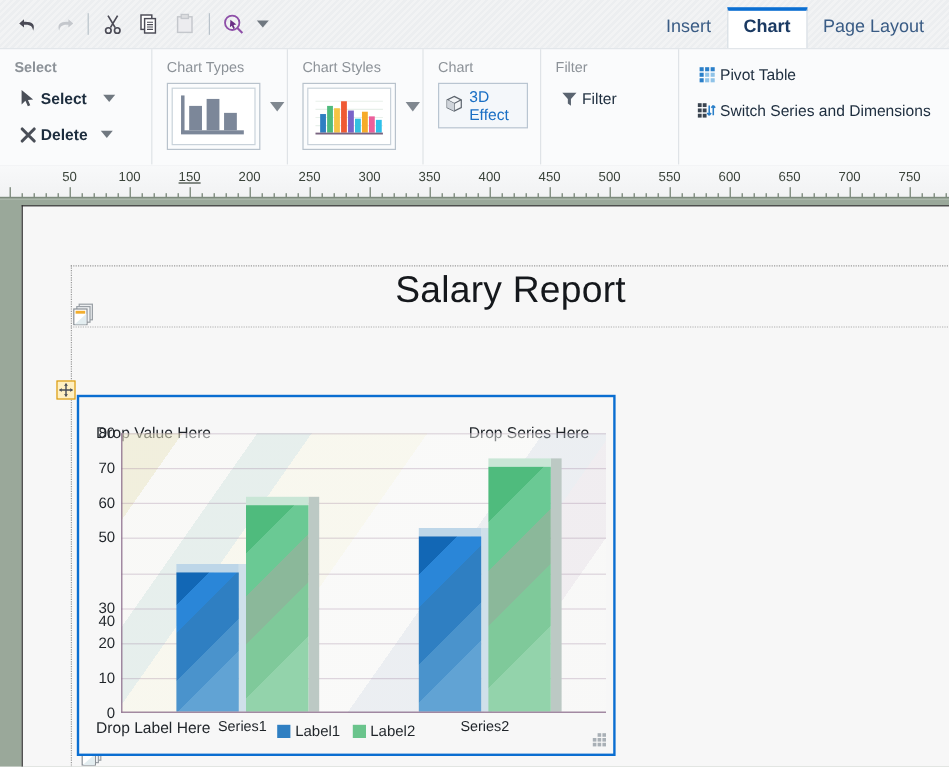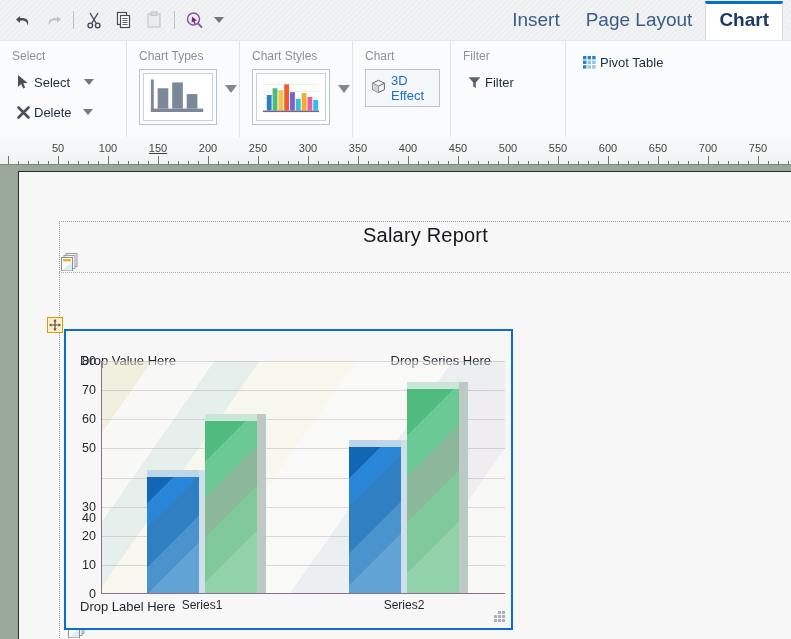--- a/index.html
+++ b/index.html
@@ -24,21 +24,21 @@
   .qbtn {
     width: 30px; height: 30px; display: flex; align-items: center; justify-content: center;
     cursor: pointer;
   }
   .qsep { width: 1px; height: 18px; background: #b9c2ca; margin: 0 5px; }
   .tabs {
     position: absolute; right: 8px; top: 0; height: 40px;
     display: flex; align-items: flex-end;
   }
   .tab {
-    padding: 6px 13px 9px; font-size: 19px; color: #3a5c85; cursor: pointer;
+    padding: 6px 13px 9px; font-size: 15px; color: #3a5c85; cursor: pointer;
     white-space: nowrap;
   }
   .tab.active {
     background: #ffffff; color: #1b3a63; font-weight: bold;
     border-top: 3px solid #0a6ed1;
     border-left: 1px solid #d4dbe1; border-right: 1px solid #d4dbe1;
     padding-top: 5px;
   }
 
   .groups {
@@ -97,21 +97,21 @@
     position: absolute; left: 18px; top: 5px; width: 773px; height: 468px;
     background: #f7f7f7; border: 1px solid #2a2a2a; border-right: none; border-bottom: none;
     overflow: hidden;
   }
   .region {
     position: absolute; left: 40px; top: 49px; width: 733px; height: 419px;
     border: 1px dotted #9b9b9b; border-right: none; border-bottom: none;
   }
   .report-title {
     position: absolute; left: 40px; top: 52px; width: 733px; text-align: center;
-    font-size: 20px; color: #15181c; letter-spacing: 0.2px;
+    font-size: 31px; color: #15181c; letter-spacing: 0.2px;
   }
   .region-hr {
     position: absolute; left: 40px; top: 100px; width: 733px;
     border-top: 1px dotted #b0b0b0;
   }
   .stack-icon-top { position: absolute; left: 41px; top: 80px; }
   .stack-icon-bot { position: absolute; left: 48px; top: 447px; }
 
   .move-handle {
     position: absolute; left: 28px; top: 145px; width: 16px; height: 16px;
@@ -230,27 +230,27 @@
             <circle cx="8.5" cy="8" r="6" fill="none" stroke="#8e4fa8" stroke-width="1.5"></circle>
             <path d="M12.8 12.4 L17 16.5" stroke="#8e4fa8" stroke-width="1.8"></path>
             <path d="M7 5.5 L12 9.4 L9.6 9.9 L10.8 12.6 L9.4 13.2 L8.2 10.5 L6.6 11.8 Z" fill="#6a2d85"></path>
           </svg>
       </div>
       <div class="caret" style="margin-left:4px;"></div>
     </div>
 
     <div class="tabs">
       <div class="tab">Insert</div>
+      <div class="tab active">Chart</div>
       <div class="tab">Page Layout</div>
-      <div class="tab active">Chart</div>
     </div>
 
     <div class="groups">
 
-      <div class="group" style="width:126px;">
+      <div class="group" style="width:126px;font-weight:bold;">
         <div class="group-title">Select</div>
         <div style="display:flex;flex-direction:column;gap:4px;">
           <div style="display:flex;align-items:center;">
             <div class="cmd">
               <span class="ico">
                 <svg width="14" height="16" viewBox="0 0 14 16">
                     <path d="M2 1 L2 13 L5.2 10 L7.2 14.6 L9.2 13.7 L7.3 9.3 L11.6 9 Z" fill="#4a4f58"></path>
                   </svg>
               </span>
               <span>Select</span>
@@ -360,20 +360,37 @@
                   <rect x="1" y="5.6" width="3.4" height="3.4"></rect>
                     <rect x="5.6" y="5.6" width="3.4" height="3.4" fill="#8fc3e8"></rect>
                     <rect x="10.2" y="5.6" width="3.4" height="3.4" fill="#8fc3e8"></rect>
                   <rect x="1" y="10.2" width="3.4" height="3.4"></rect>
                     <rect x="5.6" y="10.2" width="3.4" height="3.4" fill="#8fc3e8"></rect>
                     <rect x="10.2" y="10.2" width="3.4" height="3.4" fill="#8fc3e8"></rect>
                 </g>
               </svg>
             </span>
             <span>Pivot Table</span>
+          </div>
+          <div class="cmd">
+            <span class="ico">
+              <svg width="16" height="15" viewBox="0 0 16 15">
+                <g fill="#3a4450">
+                  <rect x="0.5" y="1" width="3.2" height="3.2"></rect>
+                    <rect x="4.6" y="1" width="3.2" height="3.2"></rect>
+                  <rect x="0.5" y="5.4" width="3.2" height="3.2"></rect>
+                    <rect x="4.6" y="5.4" width="3.2" height="3.2"></rect>
+                  <rect x="0.5" y="9.8" width="3.2" height="3.2"></rect>
+                    <rect x="4.6" y="9.8" width="3.2" height="3.2"></rect>
+                </g>
+                <path d="M10 3 L10 11 M10 11 L8.4 9.2 M10 11 L11.6 9.2" stroke="#2a7fc9" stroke-width="1.3" fill="none"></path>
+                <path d="M13.4 11 L13.4 3 M13.4 3 L11.8 4.8 M13.4 3 L15 4.8" stroke="#2a7fc9" stroke-width="1.3" fill="none"></path>
+              </svg>
+            </span>
+            <span>Switch Series and Dimensions</span>
           </div>
         </div>
       </div>
 
     </div>
   </div>
 
   <div class="ruler">
     <div id="ruler-ticks">
         <div class="tick major" style="left: 8px;"></div>
@@ -562,20 +579,30 @@
                 </div>
               </div>
             <div id="xticks">
                 <div class="xtick" style="left: 101px;">Series1</div>
                 <div class="xtick" style="left: 303px;">Series2</div>
               </div>
             <div class="axis-y"></div>
             <div class="axis-x"></div>
           </div>
 
+          <div class="legend" id="legend">
+              <div class="item">
+                <span class="swatch" style="background: rgb(47, 127, 194);"></span>
+                <span>Label1</span>
+              </div>
+              <div class="item">
+                <span class="swatch" style="background: rgb(106, 196, 140);"></span>
+                <span>Label2</span>
+              </div>
+            </div>
 
           <div class="resize-grip">
             <i style="left:0;top:4px;"></i>
               <i style="left:4px;top:4px;"></i>
               <i style="left:8px;top:4px;"></i>
             <i style="left:4px;top:0;"></i>
               <i style="left:8px;top:0;"></i>
             <i style="left:0;top:8px;"></i>
               <i style="left:4px;top:8px;"></i>
               <i style="left:8px;top:8px;"></i>

